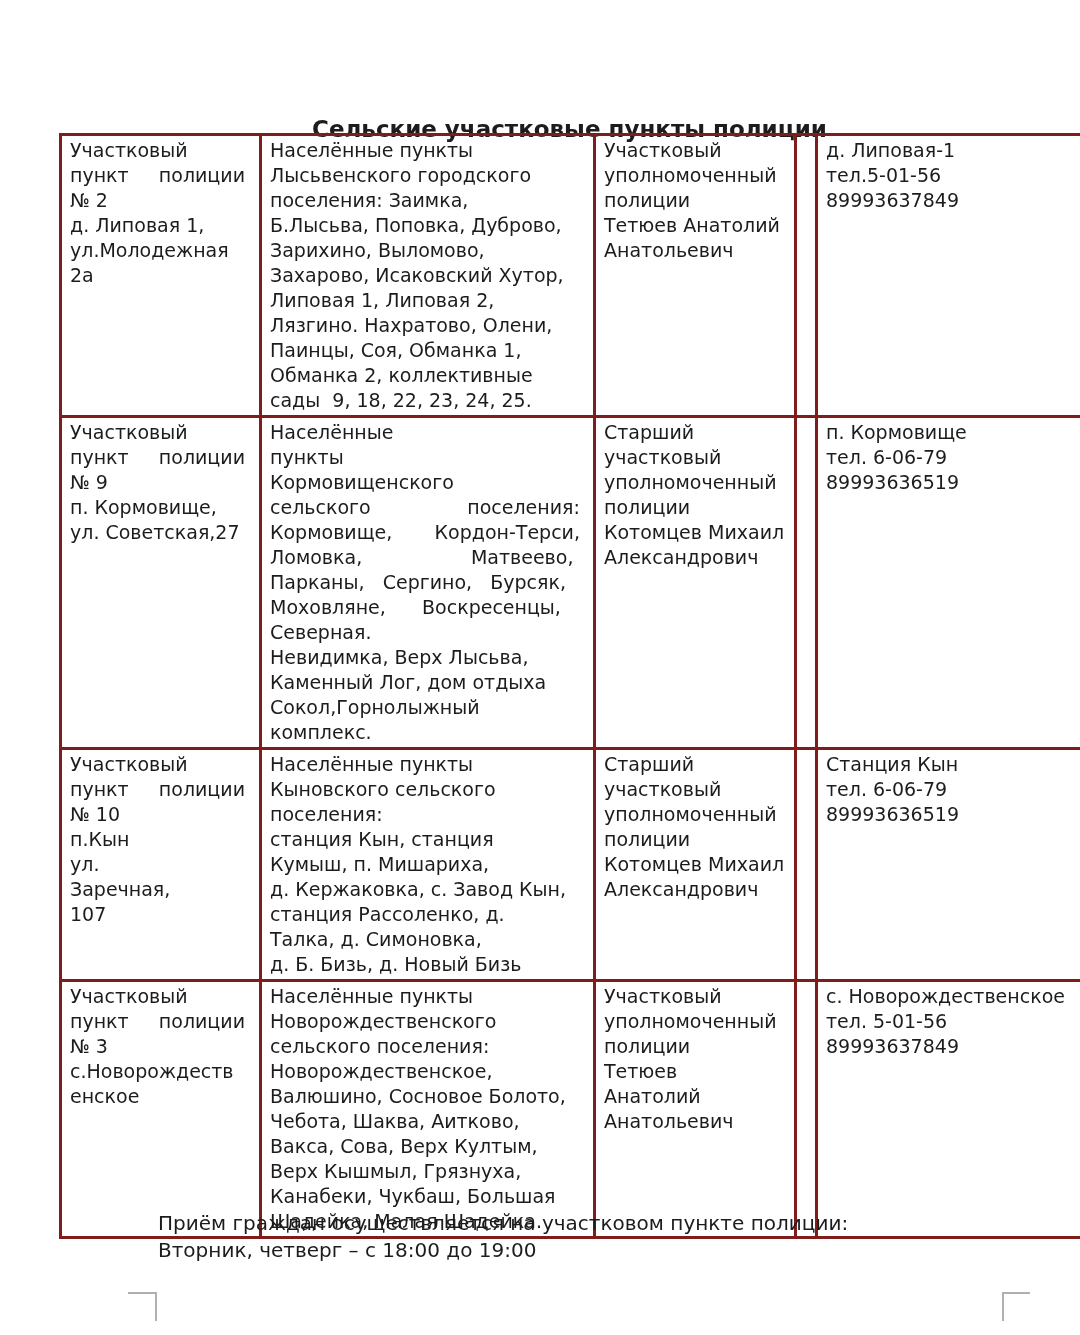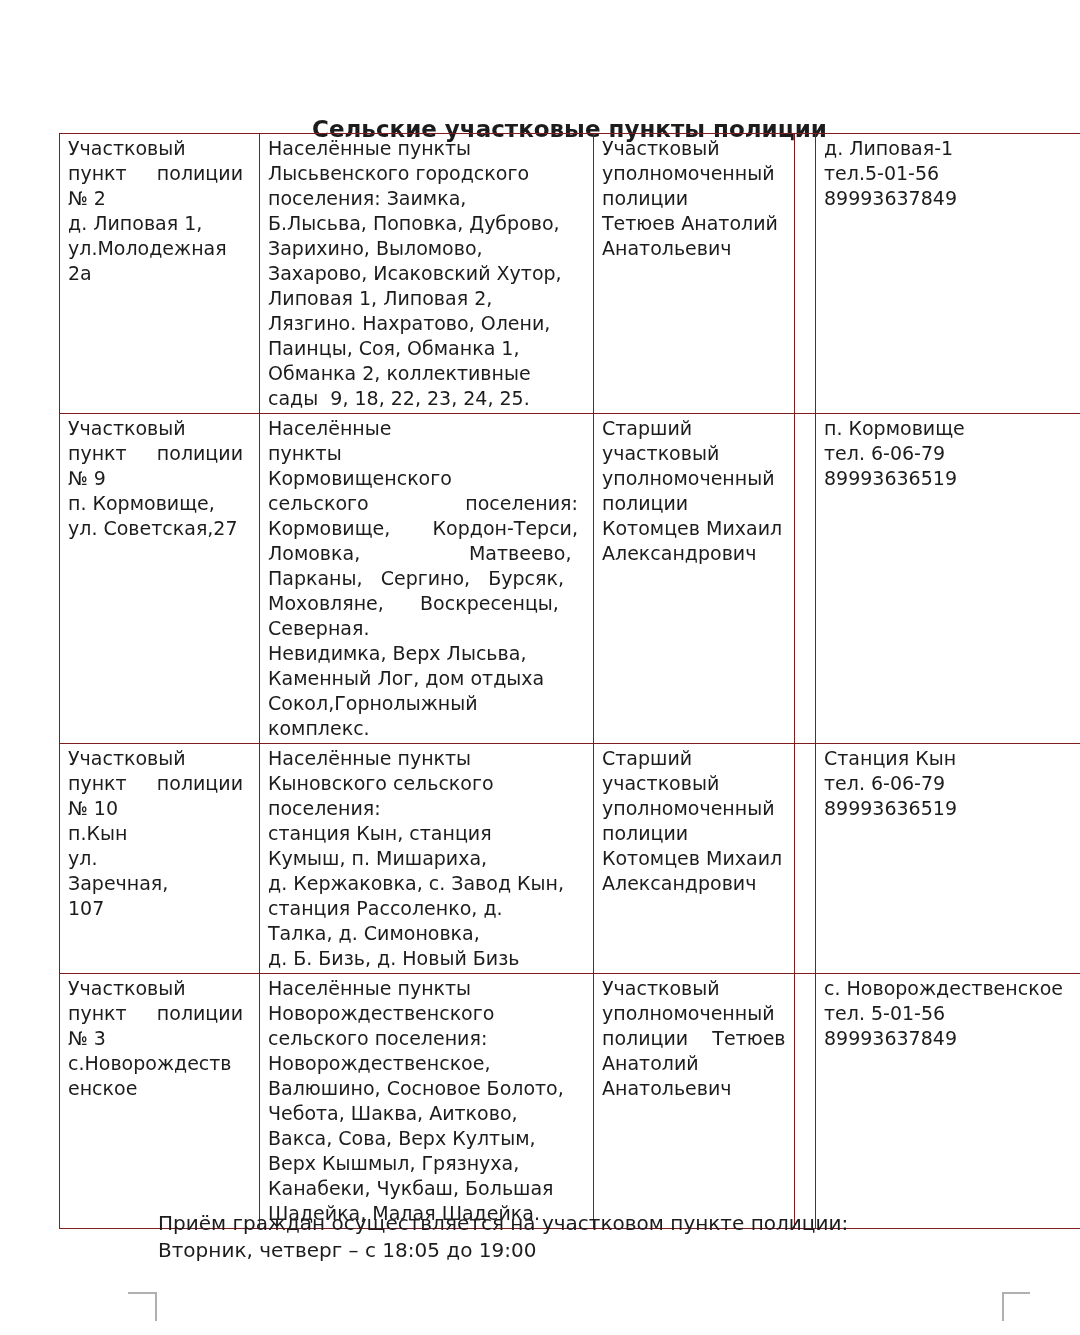--- a/index.html
+++ b/index.html
@@ -26,21 +26,21 @@
   }
   table.police-table {
     position: absolute;
     left: 59px;
     top: 133px;
     border-collapse: collapse;
     table-layout: fixed;
     width: 1026px;
   }
   table.police-table td {
-    border: 1px solid #7f1d1d;
+    border: 3px solid #7f1d1d;
     vertical-align: top;
     font-size: 19px;
     line-height: 25px;
     white-space: pre-wrap;
     word-wrap: break-word;
     padding: 2px 8px;
   }
   col.c1 { width: 200px; }
   col.c2 { width: 334px; }
   col.c3 { width: 201px; }
@@ -199,19 +199,19 @@
 Анатольевич</td>
         <td class="c4 spacer"></td>
         <td class="c5">с. Новорождественское
 тел. 5-01-56 89993637849</td>
       </tr>
     </tbody>
   </table>
 
   <div class="footer">
     <div>Приём граждан осуществляется на участковом пункте полиции:</div>
-    <div>Вторник, четверг – с 18:05 до 19:00</div>
+    <div>Вторник, четверг – с 18:00 до 19:00</div>
   </div>
 
   <div class="mark mark-left"></div>
   <div class="mark mark-right"></div>
 
 </div>
 
 </body></html>

